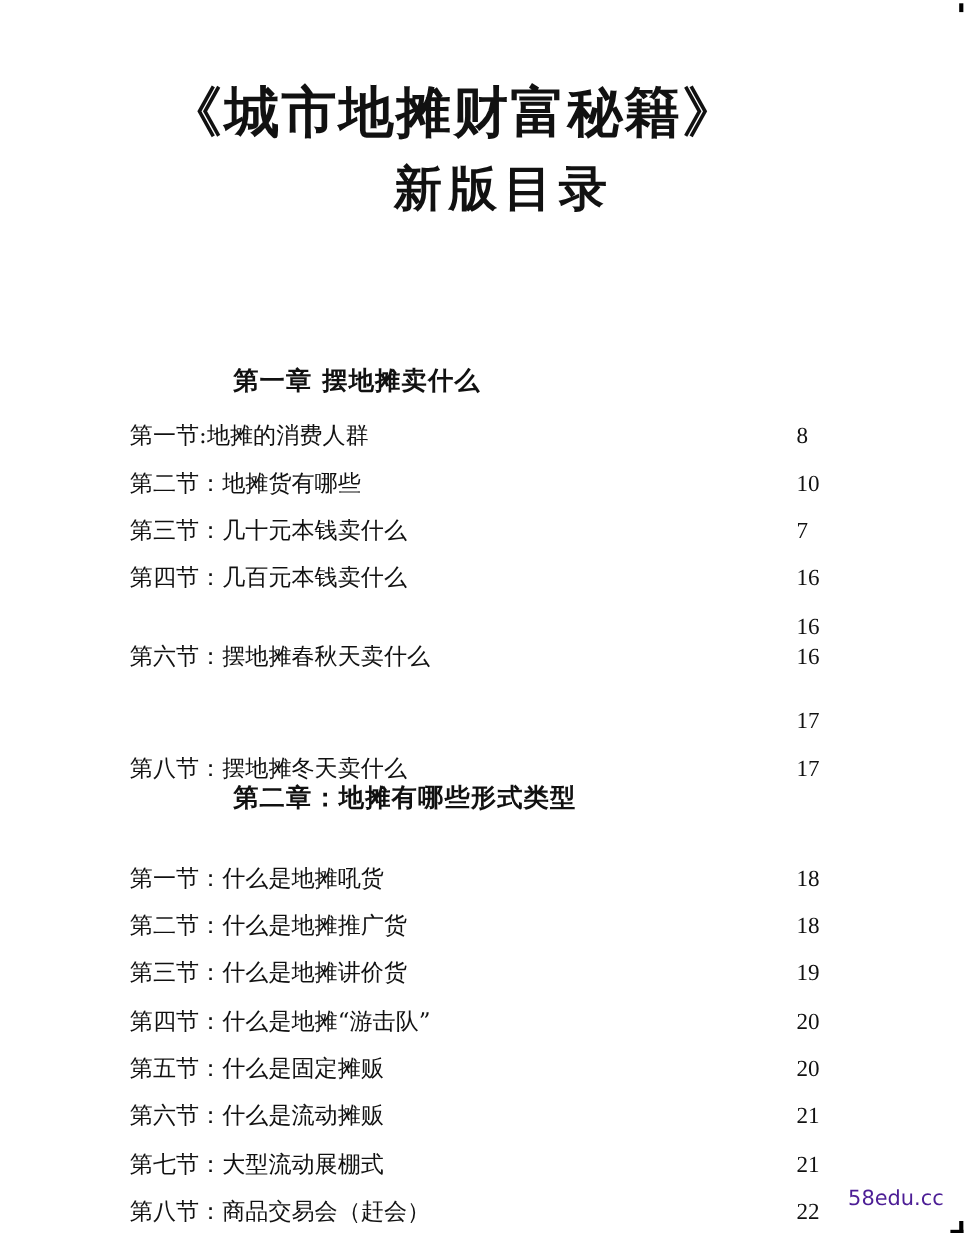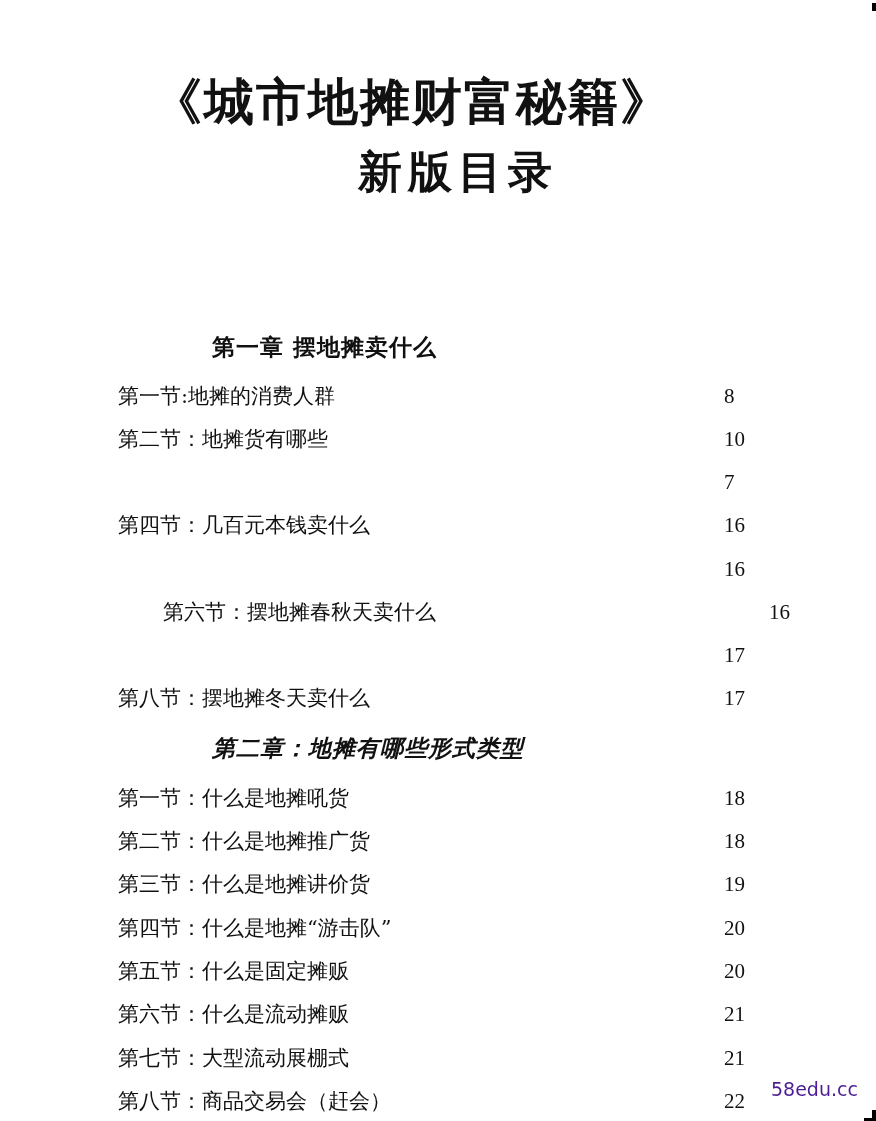--- a/index.html
+++ b/index.html
@@ -102,42 +102,43 @@
 
 <div class="toc-row" style="top:381px;">
   <span class="toc-label">第一节:地摊的消费人群</span>
   <span class="toc-page">8</span>
 </div>
 <div class="toc-row" style="top:424px;">
   <span class="toc-label">第二节：地摊货有哪些</span>
   <span class="toc-page">10</span>
 </div>
 <div class="toc-row" style="top:467px;">
+  <span class="toc-label">第三节：几十元本钱卖什么</span>
   <span class="toc-page">7</span>
 </div>
 <div class="toc-row" style="top:510px;">
   <span class="toc-label">第四节：几百元本钱卖什么</span>
   <span class="toc-page">16</span>
 </div>
 <div class="toc-row" style="top:554px;">
   <span class="toc-page">16</span>
 </div>
-<div class="toc-row" style="top:597px;margin-left:45px;">
+<div class="toc-row" style="top:582px;">
   <span class="toc-label">第六节：摆地摊春秋天卖什么</span>
   <span class="toc-page">16</span>
 </div>
 <div class="toc-row" style="top:640px;">
   <span class="toc-page">17</span>
 </div>
 <div class="toc-row" style="top:683px;">
   <span class="toc-label">第八节：摆地摊冬天卖什么</span>
   <span class="toc-page">17</span>
 </div>
 
-<div class="chapter-title" style="top:733px;font-style:italic;">第二章：地摊有哪些形式类型</div>
+<div class="chapter-title" style="top:711px;">第二章：地摊有哪些形式类型</div>
 
 <div class="toc-row" style="top:783px;">
   <span class="toc-label">第一节：什么是地摊吼货</span>
   <span class="toc-page">18</span>
 </div>
 <div class="toc-row" style="top:826px;">
   <span class="toc-label">第二节：什么是地摊推广货</span>
   <span class="toc-page">18</span>
 </div>
 <div class="toc-row" style="top:869px;">

